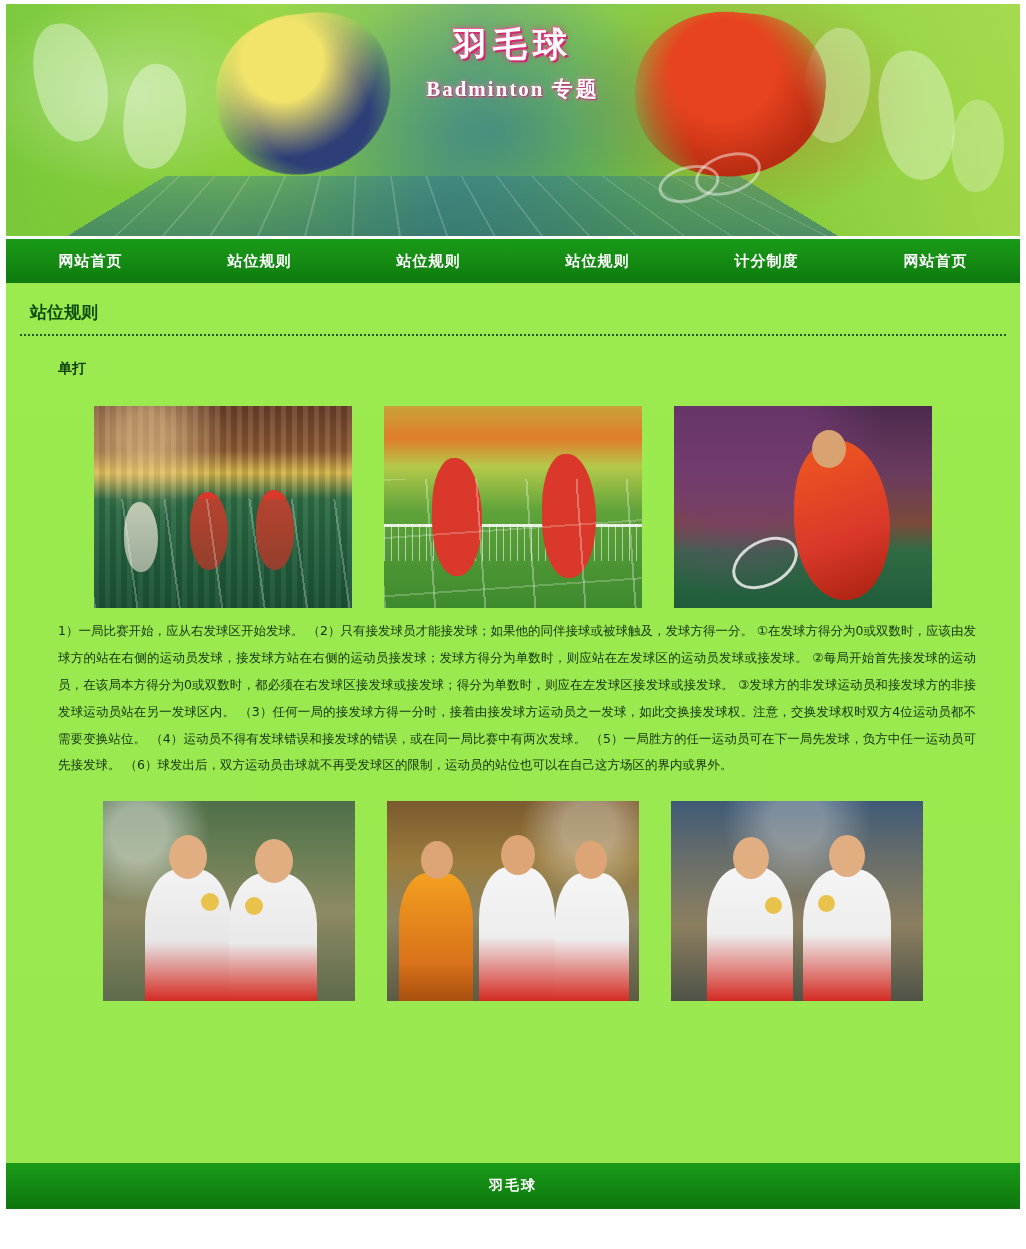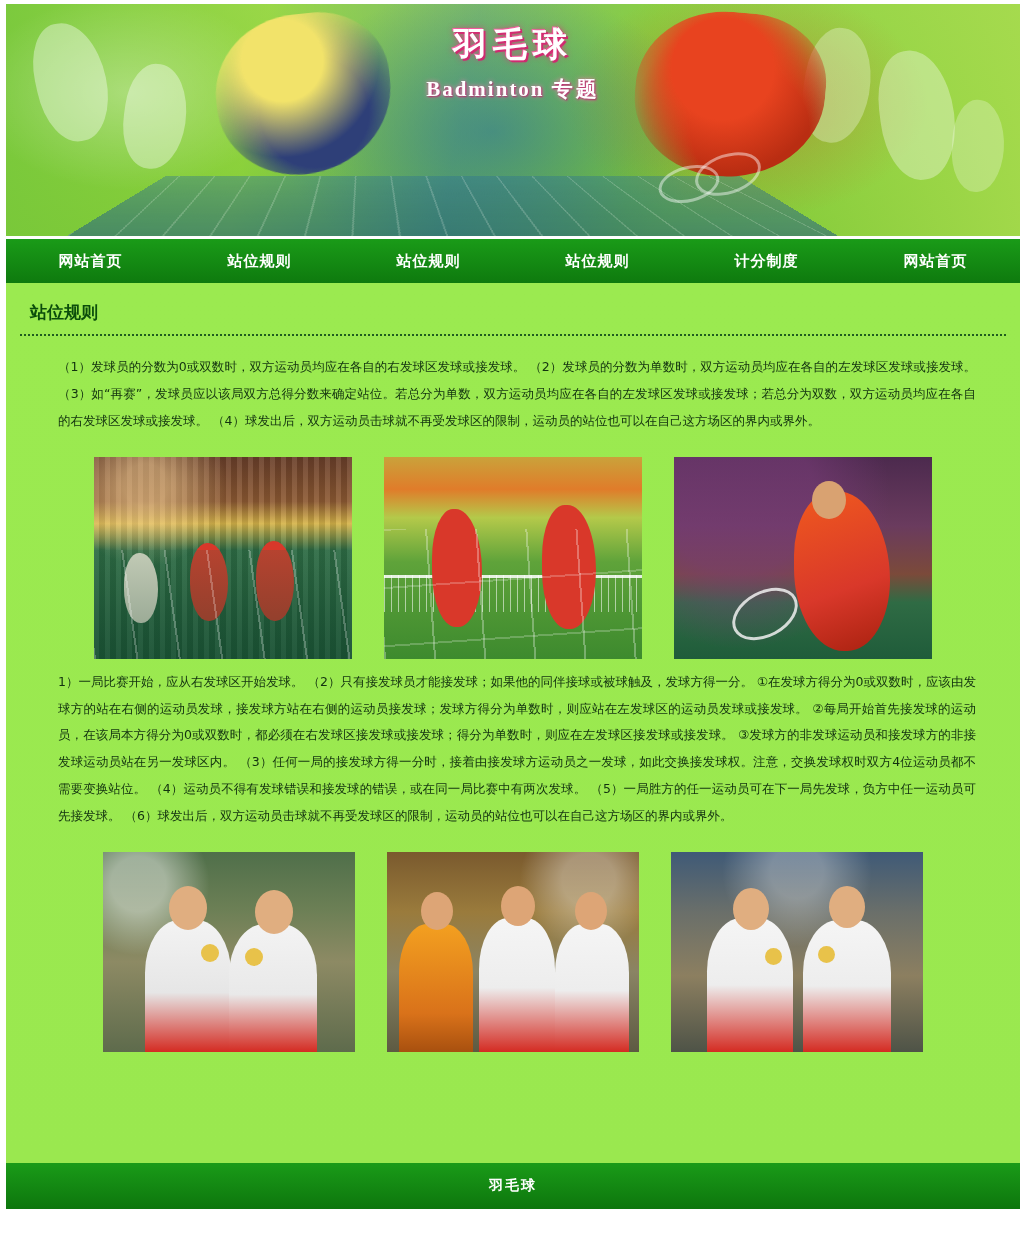--- a/index.html
+++ b/index.html
@@ -345,21 +345,21 @@
     <div class="nav-item">站位规则</div>
     <div class="nav-item">计分制度</div>
     <div class="nav-item">网站首页</div>
   </div>
 
   <div class="content">
 
     <div class="page-heading">站位规则</div>
     <div class="divider"></div>
 
-    <div class="body-text">（1）发球员的分数为0或双数时，双方运动员均应在各自的右发球区发球或接发球。 （2）发球员的分数为单数时，双方运动员均应在各自的左发球区发球或接发球。 （3）如“再赛”，发球员应以该局双方总得分数来确定站位。若总分为单数，双方运动员均应在各自的左发球区发球或接发球；若总分为双数，双方运动员均应在各自的右发球区发球或接发球。 （4）球发出后，双方运动员击球就不再受发球区的限制，运动员的站位也可以在自己这方场区的界内或界外。</div>
+    <div class="section-title">单打</div>
 
     <div class="gallery">
       <div class="thumb">
         <div class="ph-crowd">
           <div class="p p1"></div>
             <div class="p p2"></div>
             <div class="p p3"></div>
         </div>
       </div>
       <div class="thumb">

